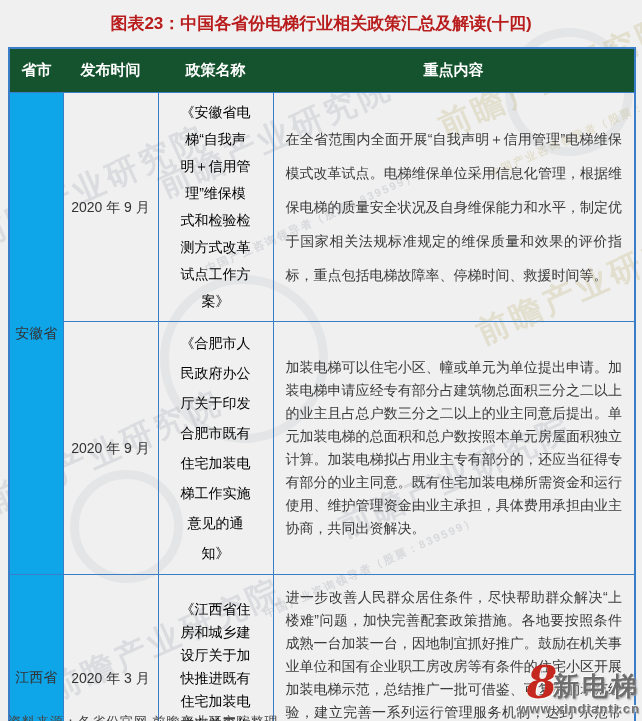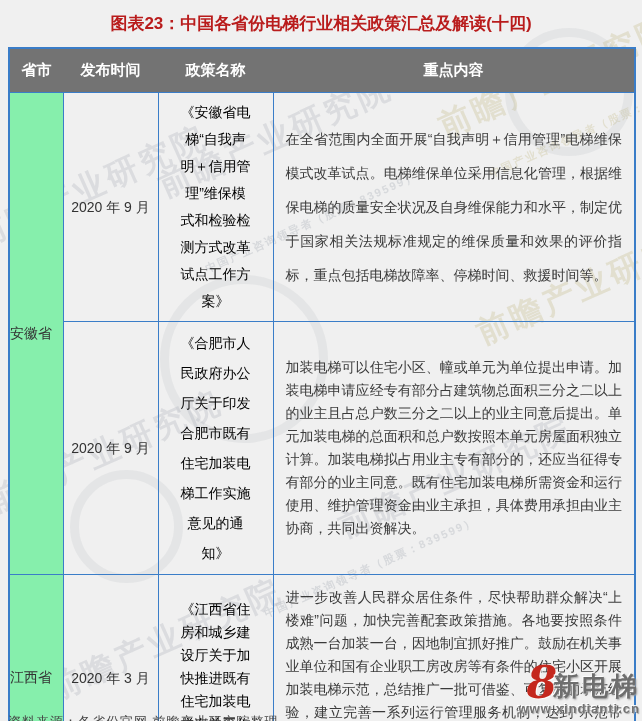--- a/index.html
+++ b/index.html
@@ -54,34 +54,34 @@
 
   
   .policy-table{
     position:absolute;z-index:1;
     left:8px;top:47px;width:626px;
     border-collapse:collapse;table-layout:fixed;
     border:2px solid #3a7dc8;
     font-size:14px;
   }
   .policy-table th{
-    background:#737373;color:#ffffff;
+    background:#14532d;color:#ffffff;
     font-size:15px;font-weight:bold;
     height:43px;border:none;padding:0;
     text-align:center;vertical-align:middle;
   }
   .policy-table td{
     border:1px solid #3a7dc8;
     vertical-align:middle;
     padding:0;
   }
   tr.row1{height:172px;}
   tr.row2{height:206px;}
   tr.row3{height:208px;}
-  td.prov{background:#86efac;color:#333;}
+  td.prov{background:#0ea5e9;text-align:center;color:#333;}
   td.date{text-align:center;color:#333;}
   td.policy{text-align:center;color:#000000;padding:6px 20px;}
   td.content{
     text-align:justify;text-justify:inter-ideograph;
     color:#3a3a3a;padding:6px 12px;
   }
   .lh27{line-height:27px;}
   .lh29{line-height:23px;}
   .lh30{line-height:30px;}
   .lh34{line-height:34px;}

